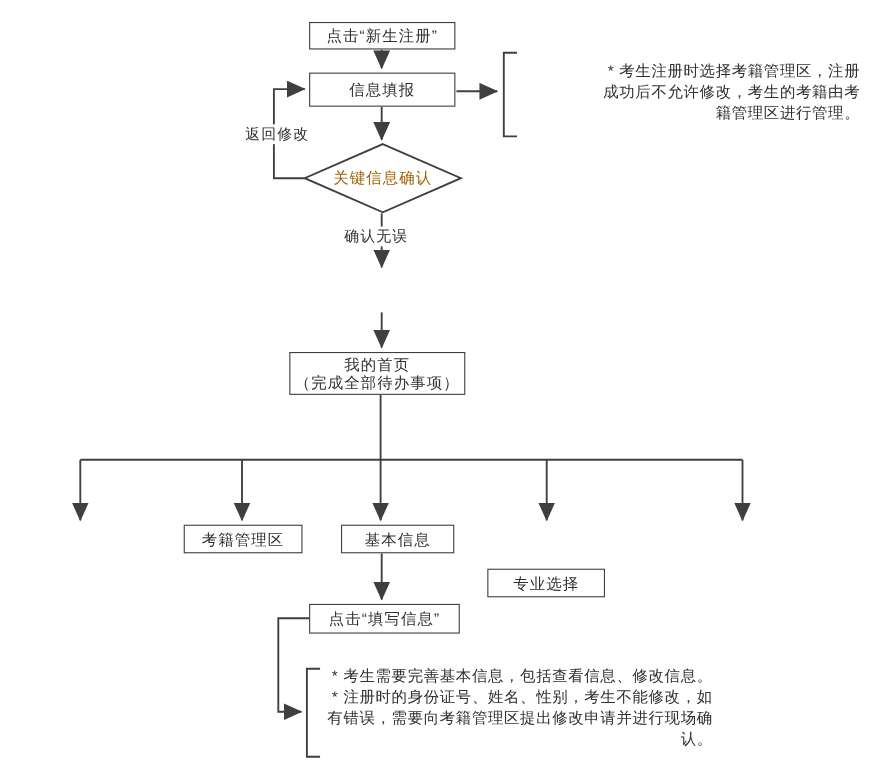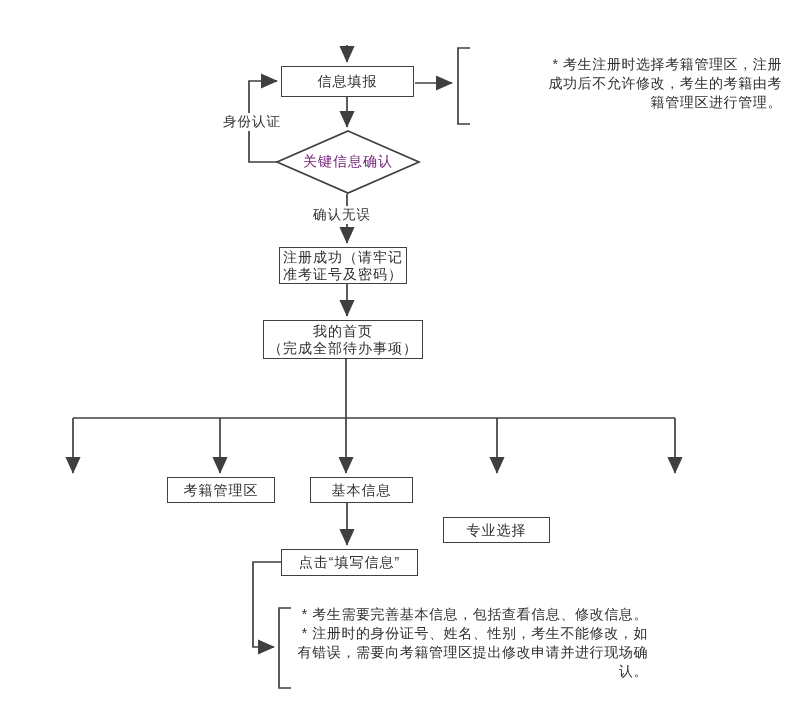--- a/index.html
+++ b/index.html
@@ -35,21 +35,21 @@
     color: #2f2f2f;
   }
   .diamond-label {
     position: absolute;
     display: flex;
     align-items: center;
     justify-content: center;
     text-align: center;
     font-size: 14px;
     letter-spacing: 1px;
-    color: #701a75;
+    color: #a16207;
   }
   .edge-label {
     position: absolute;
     background: #ffffff;
     font-size: 13.5px;
     letter-spacing: 1px;
     color: #2f2f2f;
     padding: 0 2px;
   }
   .note {
@@ -109,42 +109,41 @@
     <line x1="675" y1="418" x2="675" y2="473" stroke="#3f3f3f" stroke-width="1.7" marker-end="url(#arrow)"></line>
 
     <line x1="347" y1="503" x2="347" y2="545" stroke="#3f3f3f" stroke-width="1.7" marker-end="url(#arrow)"></line>
 
     <polyline points="281,562 253,562 253,647 274,647" fill="none" stroke="#3f3f3f" stroke-width="1.7" marker-end="url(#arrow)"></polyline>
 
     <polyline points="470,48 458,48 458,124 470,124" fill="none" stroke="#3f3f3f" stroke-width="1.7"></polyline>
     <polyline points="291,608 279,608 279,688 291,688" fill="none" stroke="#3f3f3f" stroke-width="1.7"></polyline>
   </svg>
 
+  <div class="node" id="n-register-click">点击“新生注册”</div>
 
   <div class="node" id="n-info-fill">信息填报</div>
 
   <div class="diamond-label" id="diamond-label-box">关键信息确认</div>
 
-  <div class="node" id="n-register-ok">注册成功（请牢记
-准考证号及密码）</div>
 
   <div class="node" id="n-my-home">我的首页
 （完成全部待办事项）</div>
 
 
   <div class="node" id="n-exam-region">考籍管理区</div>
 
   <div class="node" id="n-basic-info">基本信息</div>
 
   <div class="node" id="n-major-select">专业选择</div>
 
 
   <div class="node" id="n-fill-info">点击“填写信息”</div>
 
-  <div class="edge-label" id="lbl-return-modify">身份认证</div>
+  <div class="edge-label" id="lbl-return-modify">返回修改</div>
 
   <div class="edge-label" id="lbl-confirmed-ok">确认无误</div>
 
   <div class="note" id="note-register">* 考生注册时选择考籍管理区，注册
 成功后不允许修改，考生的考籍由考
 籍管理区进行管理。</div>
 
   <div class="note" id="note-basic-info">* 考生需要完善基本信息，包括查看信息、修改信息。
 * 注册时的身份证号、姓名、性别，考生不能修改，如
 有错误，需要向考籍管理区提出修改申请并进行现场确

